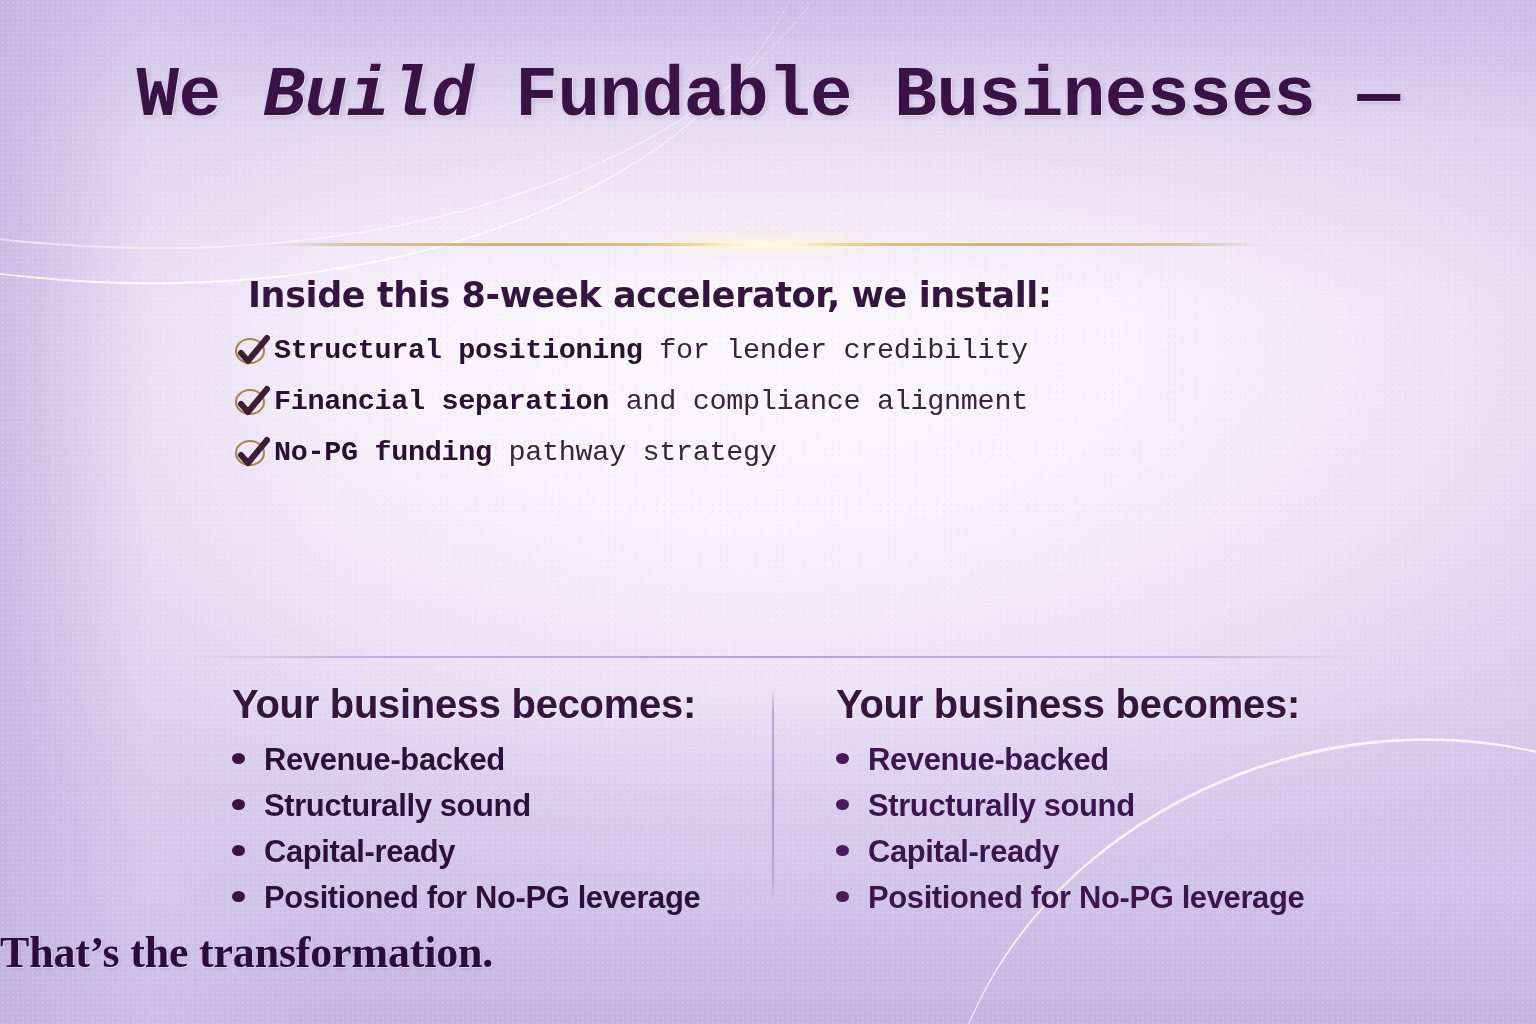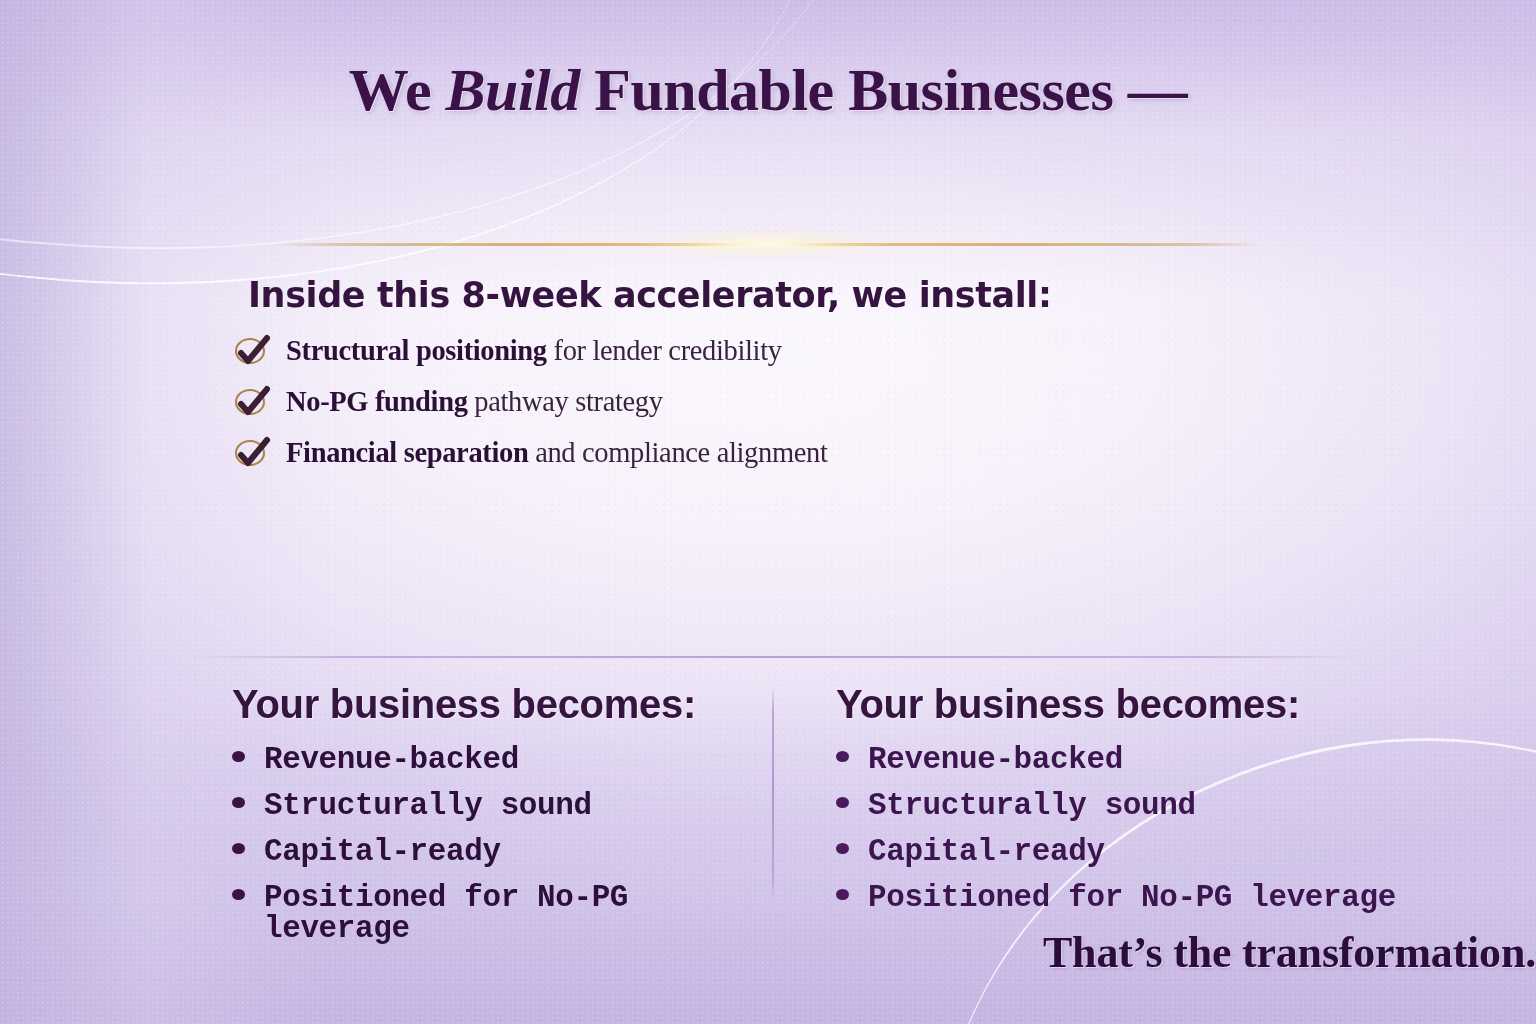--- a/index.html
+++ b/index.html
@@ -125,23 +125,23 @@
   #content {
     position:absolute; inset:0;
     z-index:5;
   }
 
   
   .headline {
     position:absolute;
     left:0; right:0; top:58px;
     text-align:center;
-    font-family:Liberation Serif, serif;
-    font-weight:bold;
-    font-size:60px;
+    font-family:Liberation Mono, monospace;
+    font-weight:bold;
+    font-size:71px;
     line-height:1.08;
     color:#3a1247;
     letter-spacing:-0.5px;
     text-shadow:1px 1px 0 rgba(255,255,255,.55), 2px 2px 4px rgba(90,60,130,.22);
   }
   .headline em {
     font-style:italic;
     font-weight:bold;
   }
 
@@ -205,27 +205,26 @@
     left:3px; top:4px;
     width:30px; height:26px;
     border:2.5px solid #a98248;
     border-radius:50%;
   }
   .check-icon svg {
     position:absolute;
     left:1px; top:0px;
   }
   .check-text {
-    font-family:Liberation Serif, serif;
+    font-family:Liberation Mono, monospace;
     font-size:28.5px;
     line-height:1.30;
     color:#3a2340;
     letter-spacing:-0.35px;
     text-shadow:0.4px 0.4px 0 rgba(255,255,255,.45);
-    margin-left:12px;
   }
   .check-text b {
     font-weight:bold;
     color:#2b0f36;
   }
 
   
   .section-rule {
     position:absolute;
     left:185px; width:1180px;
@@ -270,21 +269,21 @@
     line-height:1.1;
     color:#35143f;
     margin-bottom:18px;
     letter-spacing:-0.3px;
     text-shadow:1px 1px 0 rgba(255,255,255,.5);
   }
   .col-list { list-style:none; }
   .col-list li {
     display:flex;
     align-items:baseline;
-    font-family:Liberation Mono, monospace;
+    font-family:Liberation Sans, sans-serif;
     font-weight:bold;
     font-size:31px;
     line-height:1.0;
     color:#2e0f3c;
     margin-bottom:15px;
     letter-spacing:-0.4px;
     text-shadow:0.4px 0.4px 0 rgba(255,255,255,.4);
   }
   .col.right .col-list li { color:#3b1450; }
   .bullet {
@@ -295,28 +294,27 @@
     margin-right:19px;
     position:relative;
     top:-6px;
   }
   .col.right .bullet { background:#4a1a5c; }
 
   
   .footer {
     position:absolute;
     left:0; right:0; top:927px;
-    text-align:right;
+    text-align:left;
     font-family:"Liberation Serif", serif;
     font-weight:bold;
     font-size:44px;
     color:#2c0c3c;
     letter-spacing:-0.2px;
     text-shadow:1px 1px 0 rgba(255,255,255,.5), 2px 2px 3px rgba(90,60,130,.18);
-    padding-left:12px;
   }
 </style>
 </head>
 <body>
 
 <div id="slide">
 
   <div class="bg-base"></div>
   <div class="bg-top-wash"></div>
   <div class="bg-bottom-wash"></div>
@@ -356,31 +354,31 @@
       </div>
 
 
       <div class="check-item">
         <span class="check-icon">
           <span class="ring"></span>
           <svg width="40" height="38" viewBox="0 0 40 38" aria-hidden="true">
             <path d="M8 19 L15 27 L34 4" fill="none" stroke="#3b2033" stroke-width="6" stroke-linecap="round" stroke-linejoin="round"></path>
           </svg>
         </span>
-        <span class="check-text"><b>No-PG funding</b><span> pathway strategy</span></span>
+        <span class="check-text"><b>Financial separation</b><span> and compliance alignment</span></span>
       </div>
 
       <div class="check-item">
         <span class="check-icon">
           <span class="ring"></span>
           <svg width="40" height="38" viewBox="0 0 40 38" aria-hidden="true">
             <path d="M8 19 L15 27 L34 4" fill="none" stroke="#3b2033" stroke-width="6" stroke-linecap="round" stroke-linejoin="round"></path>
           </svg>
         </span>
-        <span class="check-text"><b>Financial separation</b><span> and compliance alignment</span></span>
+        <span class="check-text"><b>No-PG funding</b><span> pathway strategy</span></span>
       </div>
 
 
     </div>
 
     <div class="section-rule"></div>
     <div class="col-rule"></div>
 
     <div class="columns">
 

